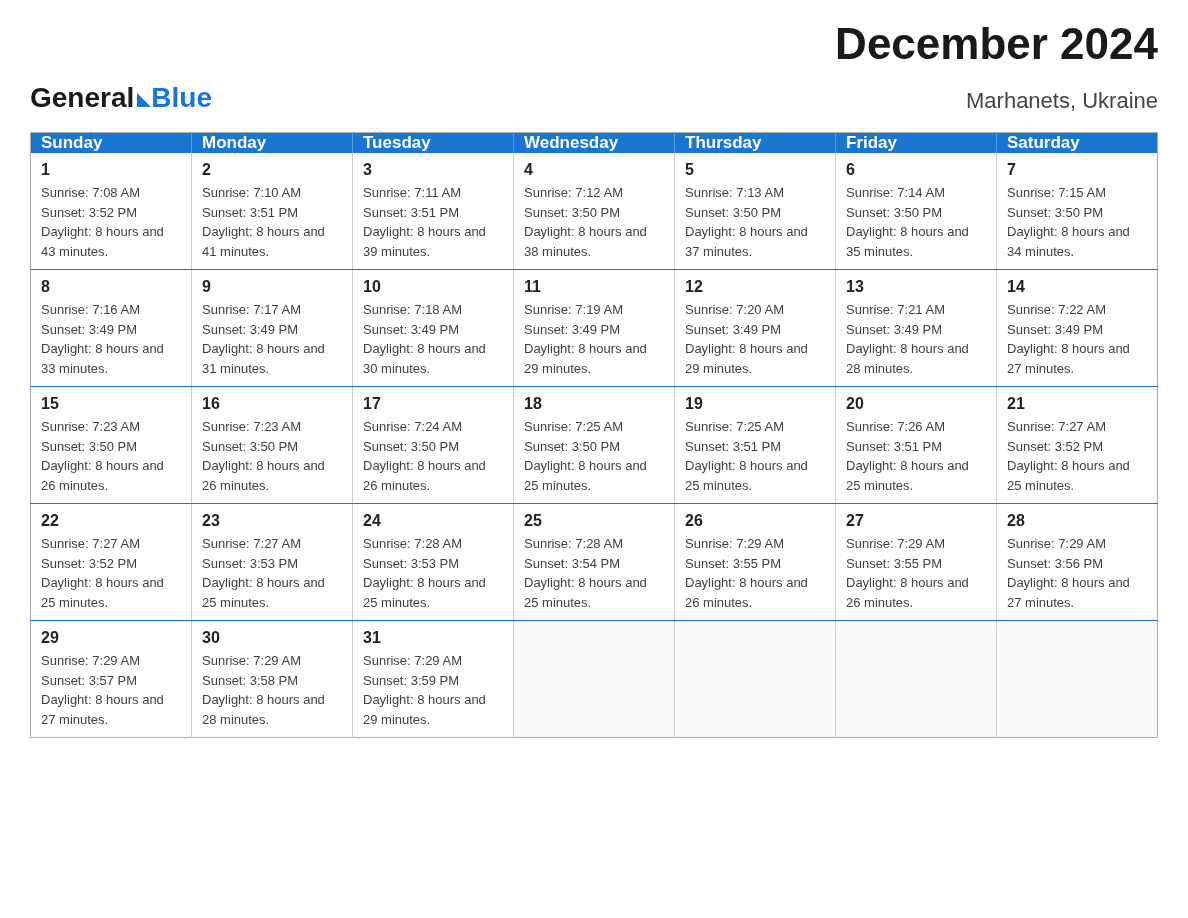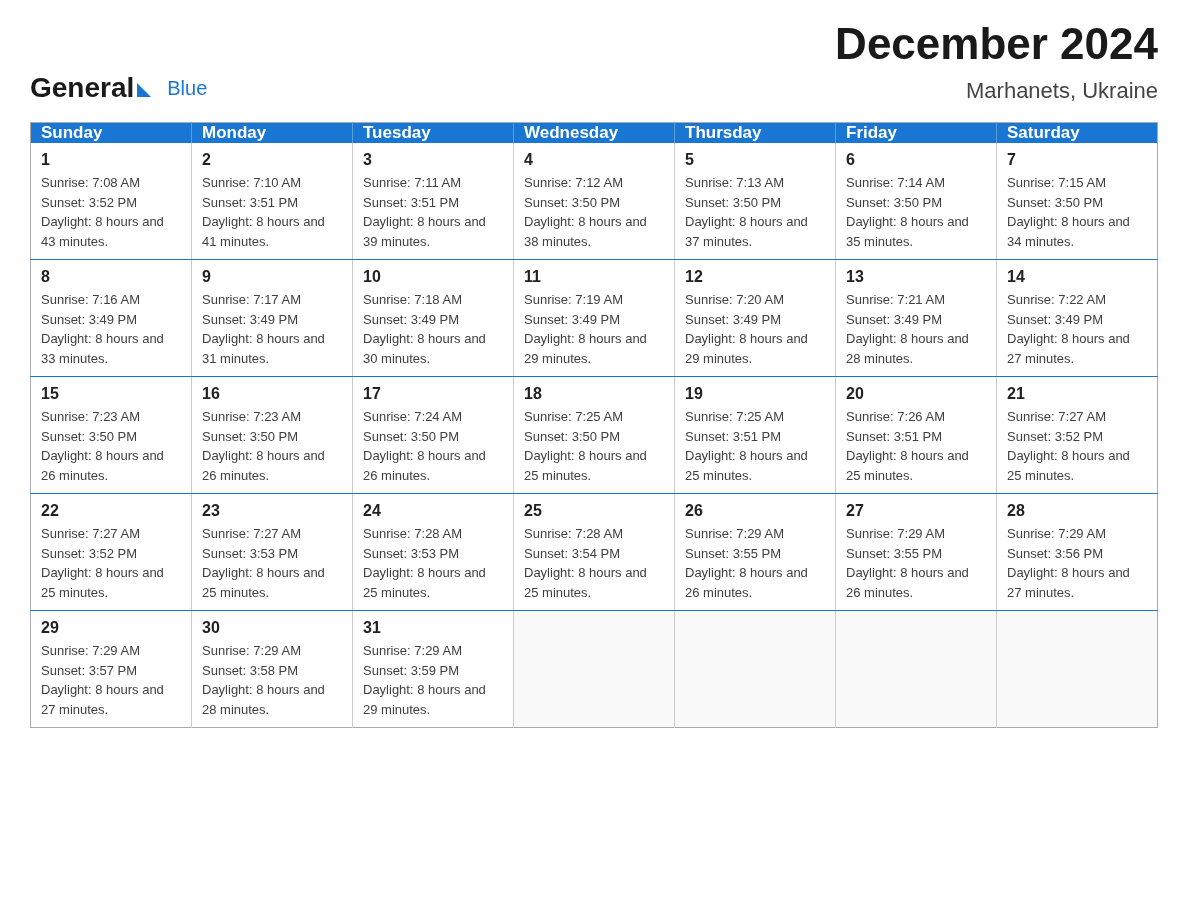--- a/index.html
+++ b/index.html
@@ -34,38 +34,38 @@
     .logo-arrow {
       width: 0;
       height: 0;
       border-left: 14px solid #1976d2;
       border-top: 14px solid transparent;
       border-bottom: 0px solid transparent;
       margin-left: 3px;
       margin-top: 4px;
     }
     .logo-blue {
-      font-size: 20px;
-      font-weight: normal;
+      font-size: 28px;
+      font-weight: bold;
       color: #1976d2;
-      margin-left: 16px;
+      margin-left: 0;
     }
     .title-block {
       text-align: right;
     }
     .month-title {
       font-size: 44px;
       font-weight: bold;
       color: #1a1a1a;
       line-height: 1.1;
     }
     .location {
       font-size: 22px;
       color: #444;
-      margin-top: 10px;
+      margin-top: 20px;
     }
     .calendar-table {
       width: 100%;
       border-collapse: collapse;
       border: 1px solid #aaa;
     }
     .calendar-table th {
       background-color: #1976d2;
       color: #fff;
       font-size: 17px;

